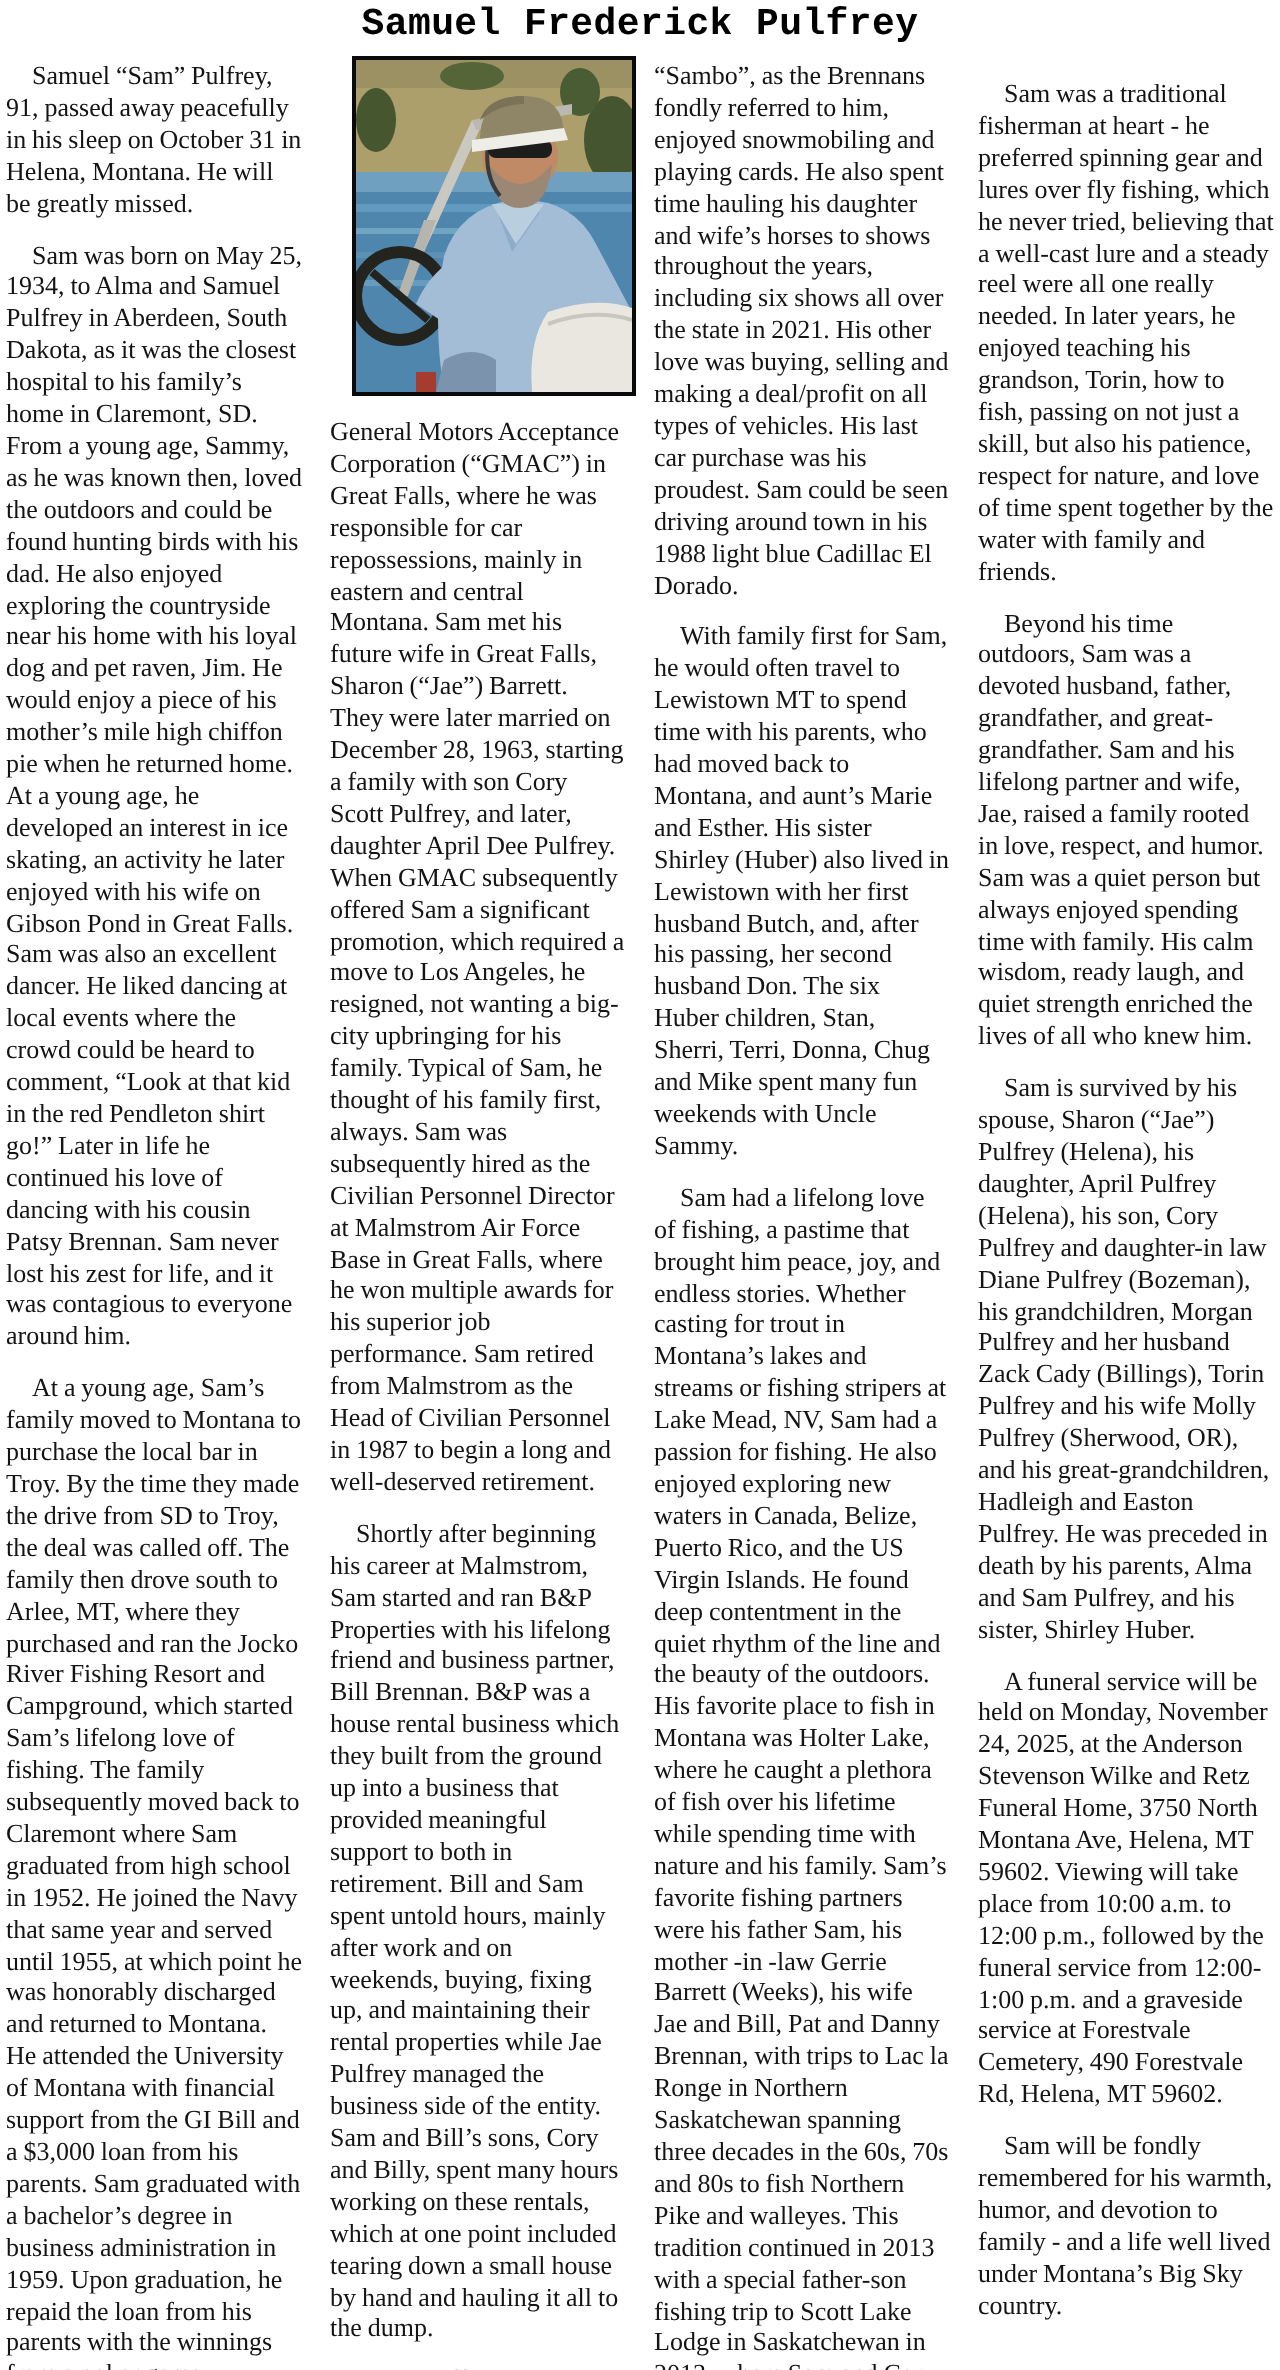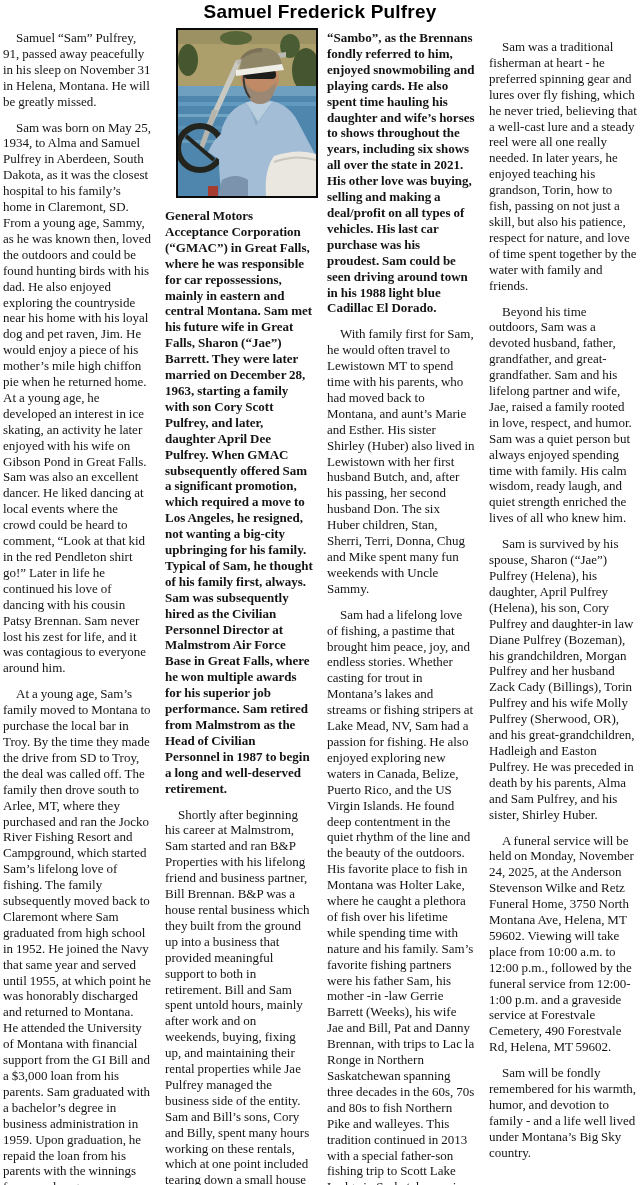--- a/index.html
+++ b/index.html
@@ -8,21 +8,21 @@
     background: #ffffff;
     font-family: "Liberation Serif", serif;
     color: #141414;
     overflow: hidden;
     position: relative;
   }
   .page-title {
     position: absolute;
     top: 0; left: 0; right: 0;
     text-align: center;
-    font-family: Liberation Sans, sans-serif;
+    font-family: Liberation Mono, monospace;
     font-weight: bold;
     font-size: 19px;
     line-height: 24px;
     color: #000;
     letter-spacing: 0.2px;
   }
   .columns {
     position: absolute;
     top: 27px; left: 3px;
     width: 634px;
@@ -35,39 +35,39 @@
     flex: 0 0 148px;
     font-size: 13px;
     line-height: 15.9px;
     text-align: left;
   }
   .col p {
     margin: 0 0 10px 0;
     text-indent: 13px;
     word-spacing: -0.3px;
   }
-  .col p.noindent { text-indent: 0; font-weight: bold; }
+  .col p.noindent { text-indent: 0; }
   .photo-frame {
     width: 138px;
     height: 166px;
     border: 2px solid #0a0a0a;
     margin: 1px auto 10px 11px;
     background: #dfe6ea;
   }
   .photo-frame svg { display: block; }
 </style>
 </head>
 <body>
 
 <div class="page-title">Samuel Frederick Pulfrey</div>
 
 <div class="columns">
 
   <div class="col" style="padding-top:3px;">
-    <p>Samuel “Sam” Pulfrey, 91, passed away peacefully in his sleep on November 31 in Helena, Montana.  He will be greatly missed.</p>
+    <p>Samuel “Sam” Pulfrey, 91, passed away peacefully in his sleep on October 31 in Helena, Montana.  He will be greatly missed.</p>
     <p>Sam was born on May 25, 1934, to Alma and Samuel Pulfrey in Aberdeen, South Dakota, as it was the closest hospital to his family’s home in Claremont, SD.  From a young age, Sammy, as he was known then,  loved the outdoors and could be found hunting birds with his dad. He also enjoyed exploring the countryside near his home with his loyal dog and pet raven, Jim. He would enjoy a piece of his mother’s mile high chiffon pie when he returned home.   At a young age, he developed an interest in ice skating, an activity he later enjoyed with his wife on Gibson Pond in Great Falls.  Sam was also an excellent dancer. He liked dancing at local events where the crowd could be heard to comment, “Look at that kid in the red Pendleton shirt go!”  Later in life he continued his love of dancing with his cousin Patsy Brennan. Sam never lost his  zest for life, and it was  contagious to everyone around him.</p>
     <p>At a young age, Sam’s family moved to Montana to purchase the local bar in Troy. By the time they made the drive from SD to Troy, the deal was called off.  The family then drove south to Arlee, MT, where they purchased and ran the Jocko River Fishing Resort and Campground, which started Sam’s lifelong love of fishing.  The family subsequently moved back to Claremont where Sam graduated from high school in 1952. He joined the Navy that same year and served until 1955, at which point he was honorably discharged and returned to Montana. He attended the University of Montana with financial support from the GI Bill and a $3,000 loan from his parents.  Sam graduated with a bachelor’s degree in business administration in 1959. Upon graduation, he repaid the loan from his parents with the winnings from a poker game.</p>
 
   </div>
 
   <div class="col">
     <div class="photo-frame">
       <svg width="138" height="166" viewBox="0 0 138 166" role="img" aria-label="Sam wearing a khaki cap and sunglasses, in a light blue shirt, steering a boat on a lake with grassy hills behind">
 
         <rect x="0" y="0" width="138" height="62" fill="#ad9f6c"></rect>

